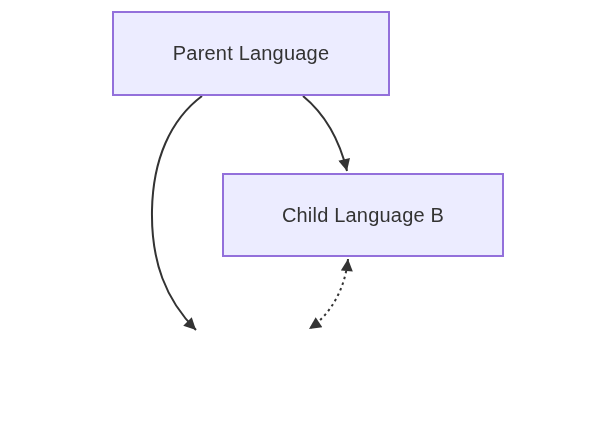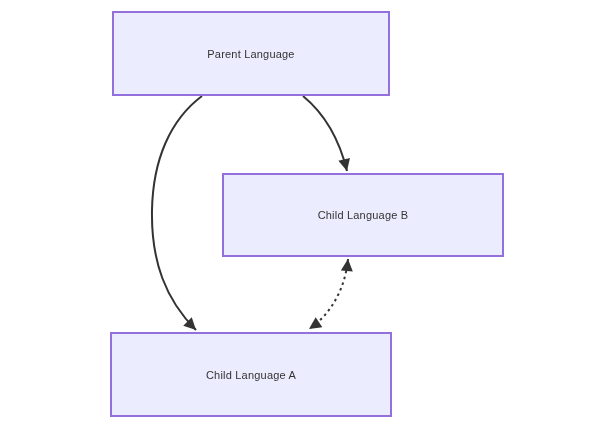--- a/index.html
+++ b/index.html
@@ -21,21 +21,21 @@
     top: 0;
     width: 600px;
     height: 429px;
   }
   .node {
     position: absolute;
     box-sizing: border-box;
     background: #ECECFF;
     border: 2px solid #9370DB;
     color: #333333;
-    font-size: 11px;
+    font-size: 20px;
     display: flex;
     align-items: center;
     justify-content: center;
     text-align: right;
     letter-spacing: 0.2px;
   }
   .node-parent { left: 112px; top: 11px;  width: 278px; height: 85px; }
   .node-childB { left: 207px; top: 173px; width: 282px; height: 84px; margin-left: 15px; }
   .node-childA { left: 110px; top: 332px; width: 282px; height: 85px; }
 </style>
@@ -62,17 +62,14 @@
   </svg>
 
   <div class="node node-parent">
     <span>Parent Language</span>
   </div>
 
   <div class="node node-childB">
     <span>Child Language B</span>
   </div>
 
-  <div class="node node-childA">
-    <span>Child Language A</span>
-  </div>
 
 </div>
 
 </body></html>

